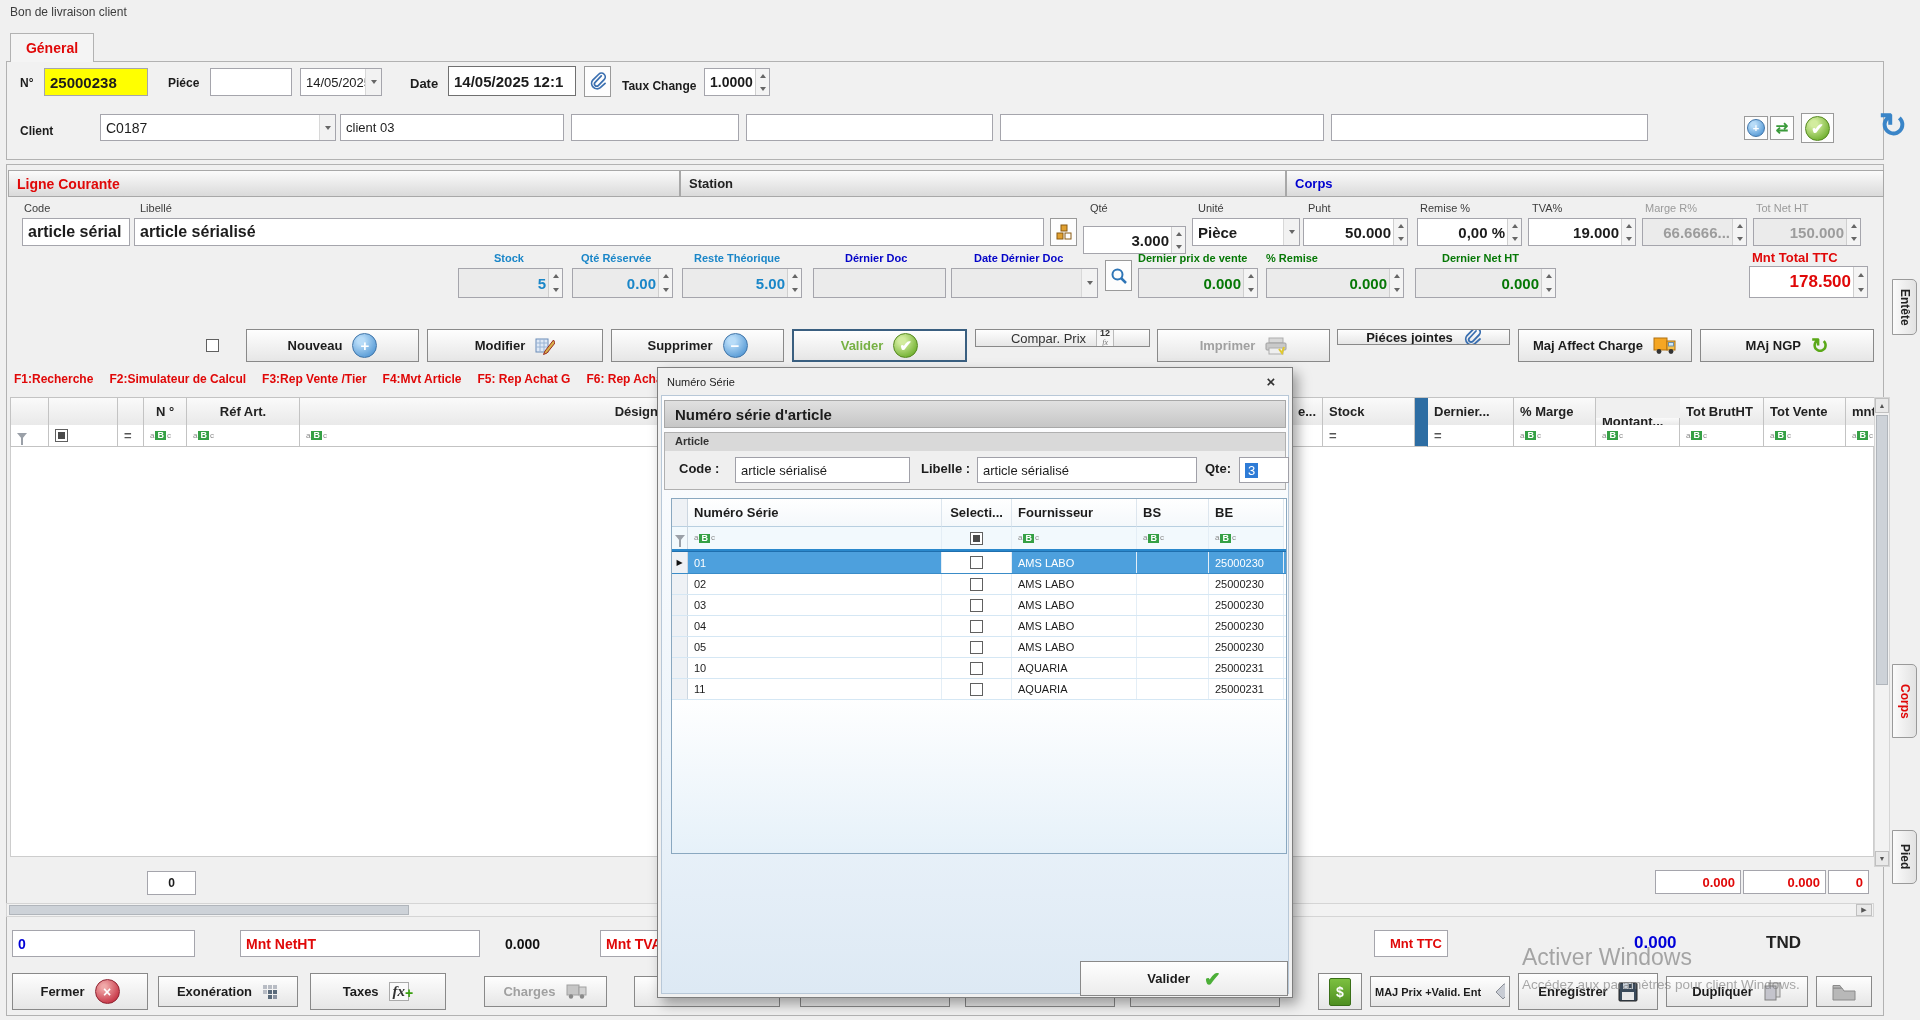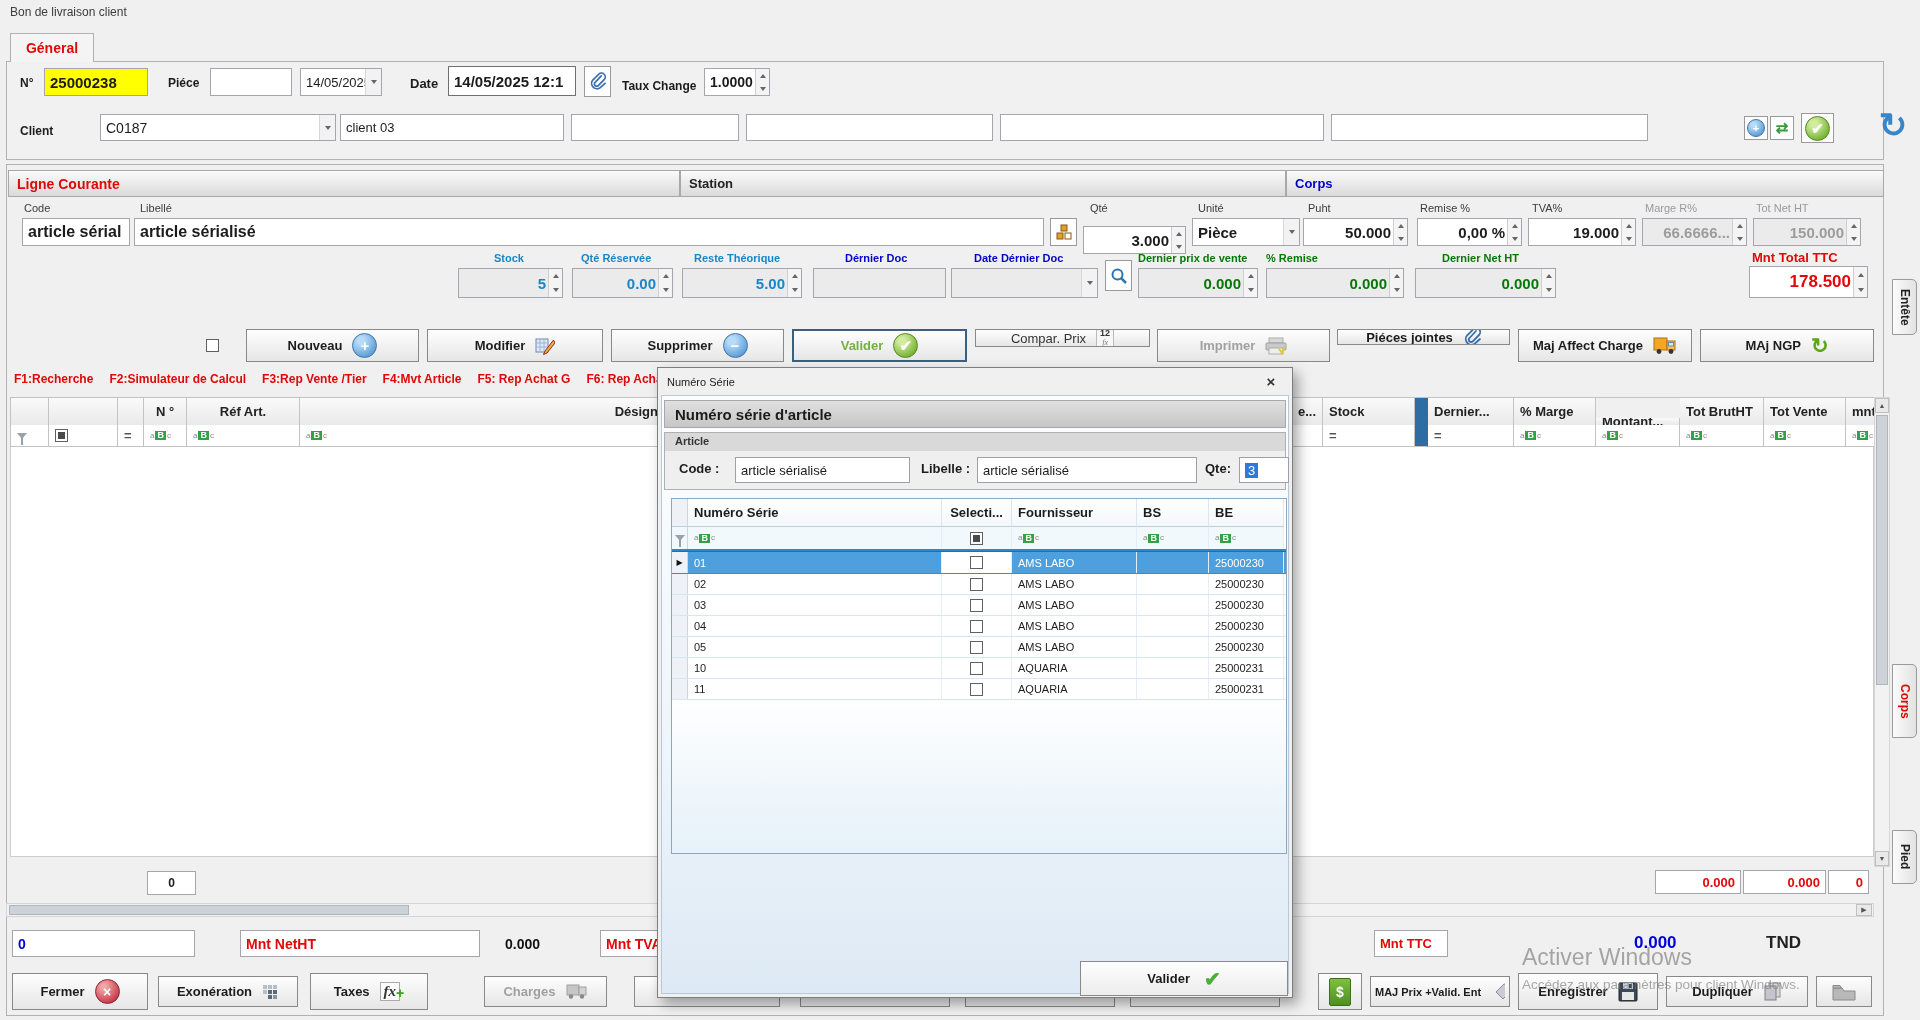--- a/index.html
+++ b/index.html
@@ -561,21 +561,21 @@
   <div class="fld" style="left:12px;top:930px;width:183px;height:27px">
       <span style="color:#0000d8;font-weight:bold;font-size:14px">0</span>
     </div>
   <div class="fld" style="left:240px;top:930px;width:240px;height:27px">
       <span class="tred" style="font-size:14px">Mnt NetHT</span>
     </div>
   <div class="lbl" style="left:505px;top:936px;font-size:14px;font-weight:bold;color:#111">0.000</div>
   <div class="fld" style="left:600px;top:930px;width:162px;height:27px">
       <span class="tred" style="font-size:14px">Mnt TVA</span>
     </div>
-  <div class="fld" style="left:1374px;top:930px;width:74px;height:27px;justify-content:flex-start">
+  <div class="fld" style="left:1374px;top:930px;width:74px;height:27px;justify-content:flex-end">
       <span class="tred" style="font-size:13px">Mnt TTC</span>
     </div>
   <div class="lbl" style="left:1634px;top:933px;font-size:17px;font-weight:bold;color:#0000d8">0.000</div>
   <div class="lbl" style="left:1766px;top:933px;font-size:17px;font-weight:bold;color:#222">TND</div>
 
   <div class="btn" style="left:12px;top:973px;width:136px;height:37px">
       <span>Fermer</span>
       <span class="circ red">×</span>
     </div>
   <div class="btn" style="left:158px;top:976px;width:140px;height:31px">
@@ -586,21 +586,21 @@
           <rect x="6" y="1" width="4" height="4"></rect>
           <rect x="11" y="1" width="4" height="4"></rect>
           <rect x="1" y="6" width="4" height="4"></rect>
           <rect x="6" y="6" width="4" height="4" fill="#5a6a7a"></rect>
           <rect x="11" y="6" width="4" height="4" fill="#5a6a7a"></rect>
           <rect x="6" y="11" width="4" height="4" fill="#5a6a7a"></rect>
           <rect x="11" y="11" width="4" height="4" fill="#8a92a0"></rect>
         </g>
       </svg>
   </div>
-  <div class="btn" style="left:310px;top:973px;width:118px;height:37px">
+  <div class="btn" style="left:310px;top:973px;width:136px;height:37px">
       <span>Taxes</span>
       <span class="fxicon">
         <i>fx</i>
         <b>+</b>
       </span>
     </div>
   <div class="btn dis" style="left:484px;top:976px;width:123px;height:31px">
       <span>Charges</span>
     <svg width="22" height="17">
         <rect x="1" y="2" width="12" height="10" fill="#c6c6c6" stroke="#a0a0a0"></rect>

